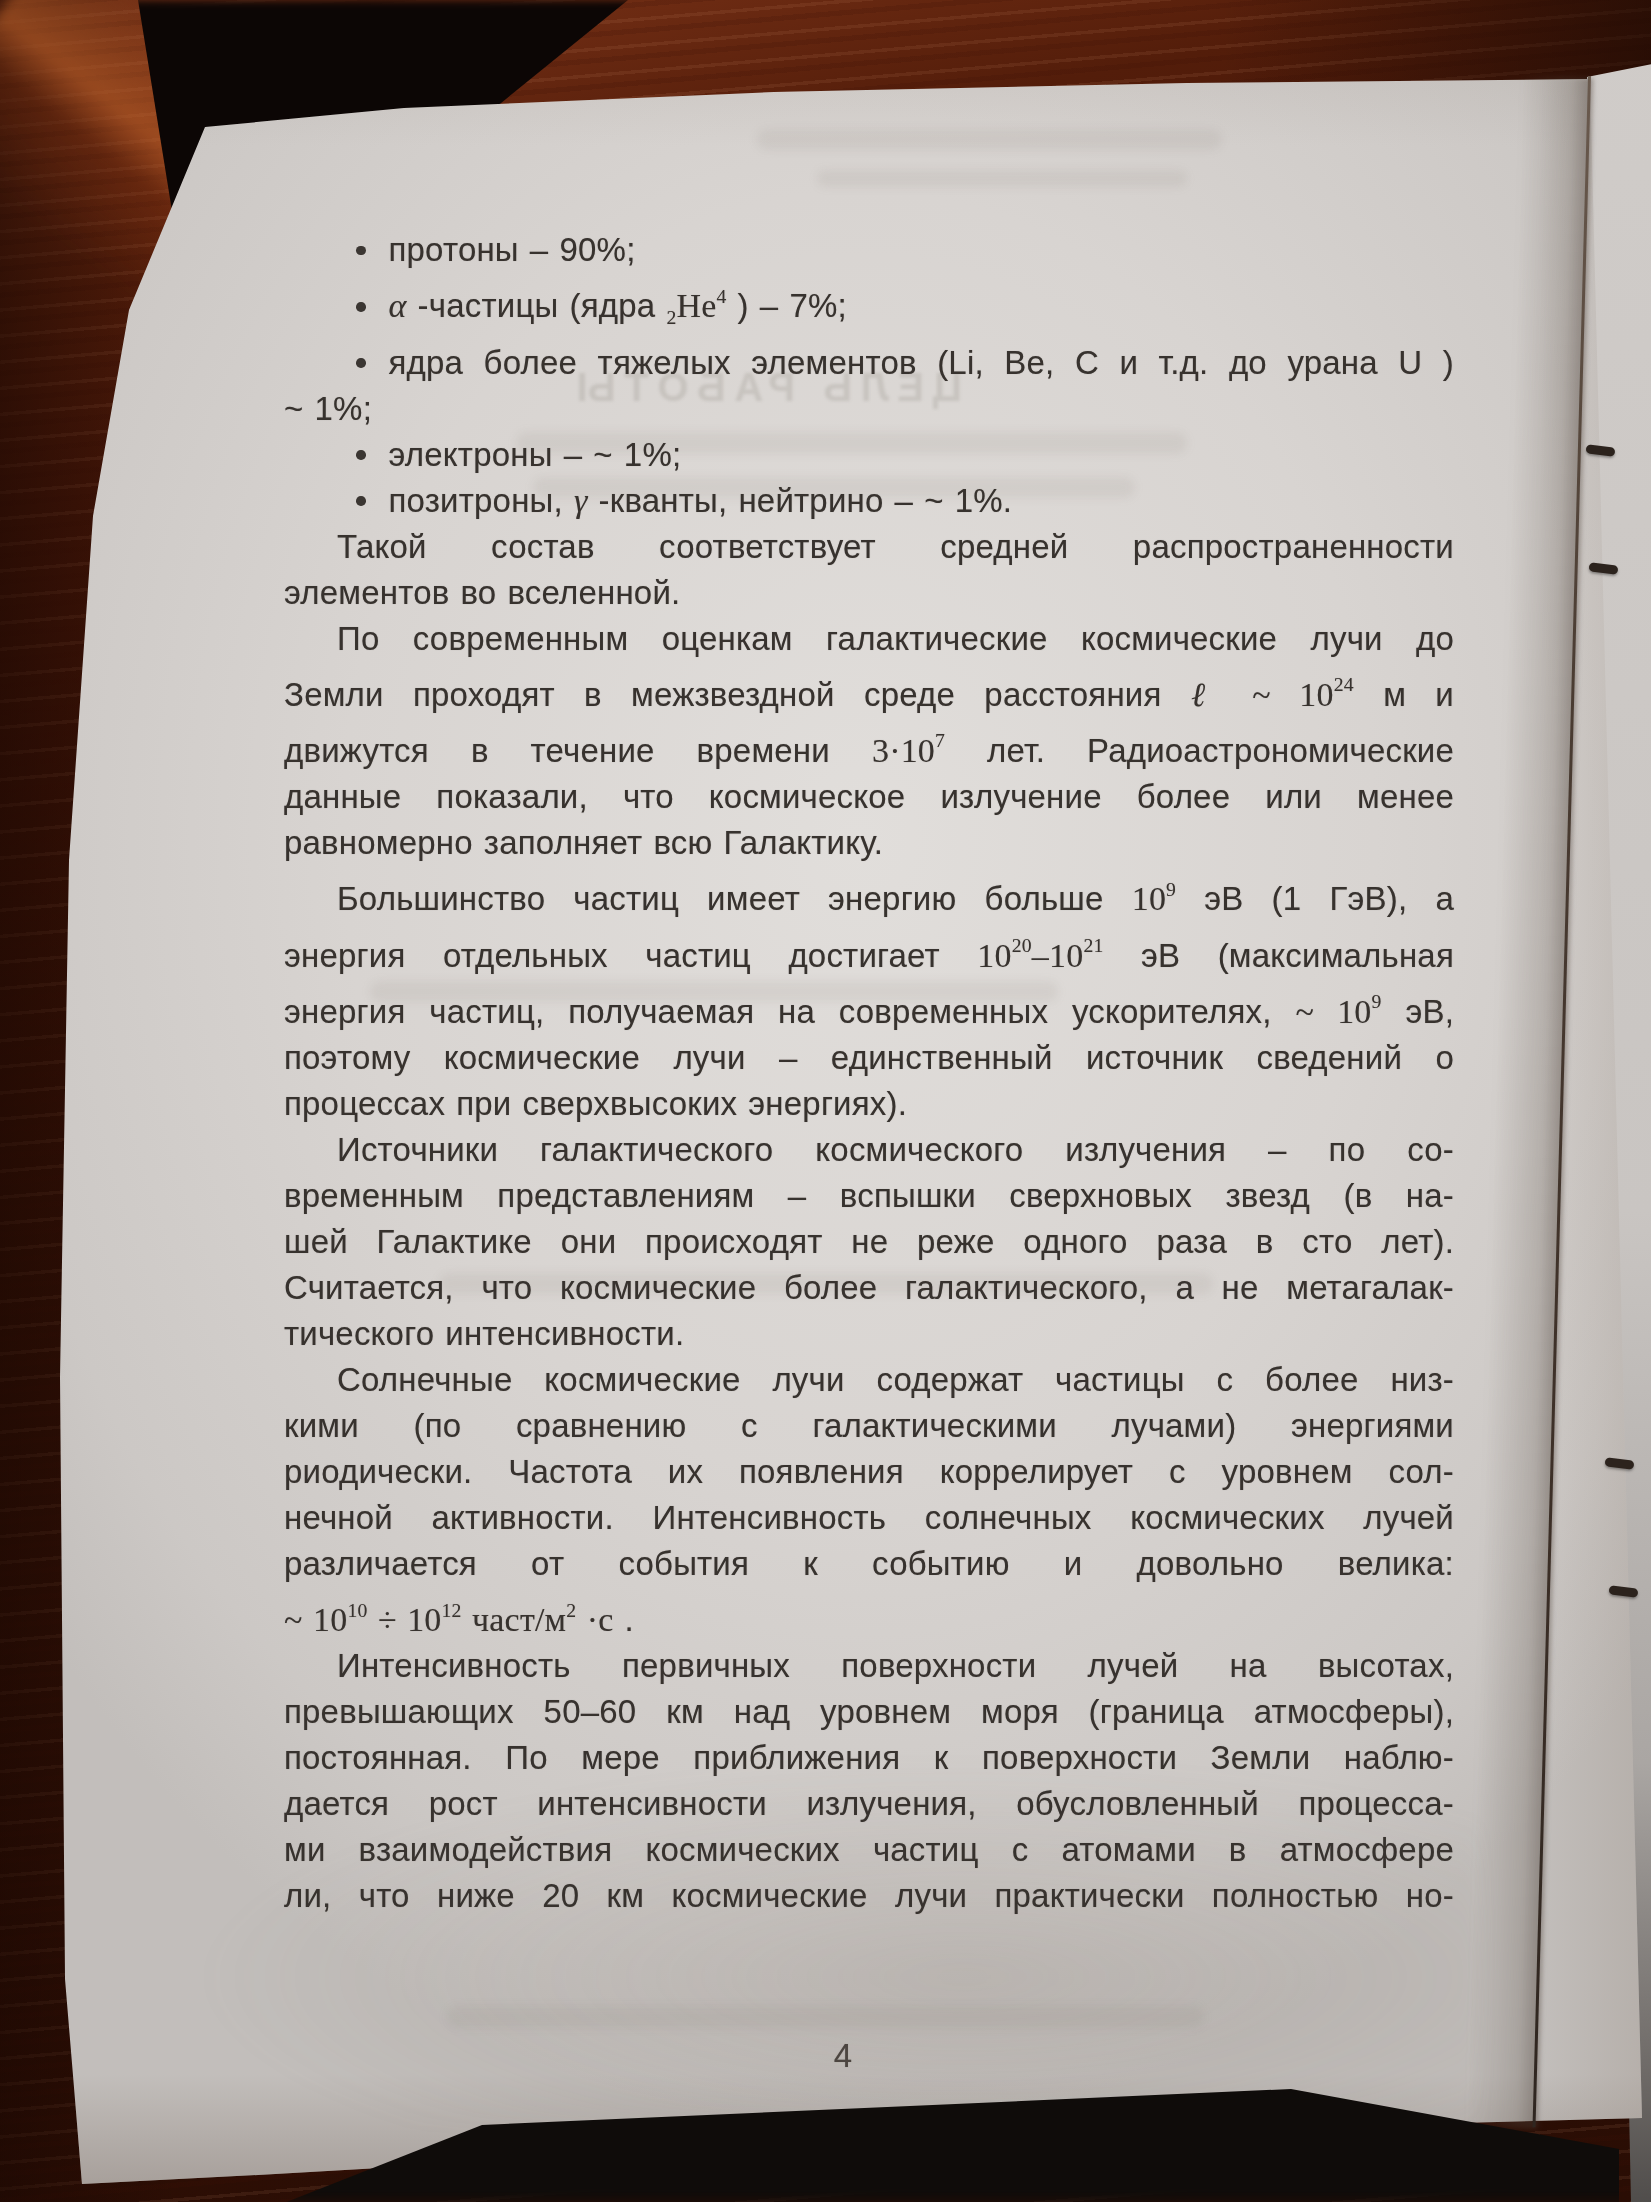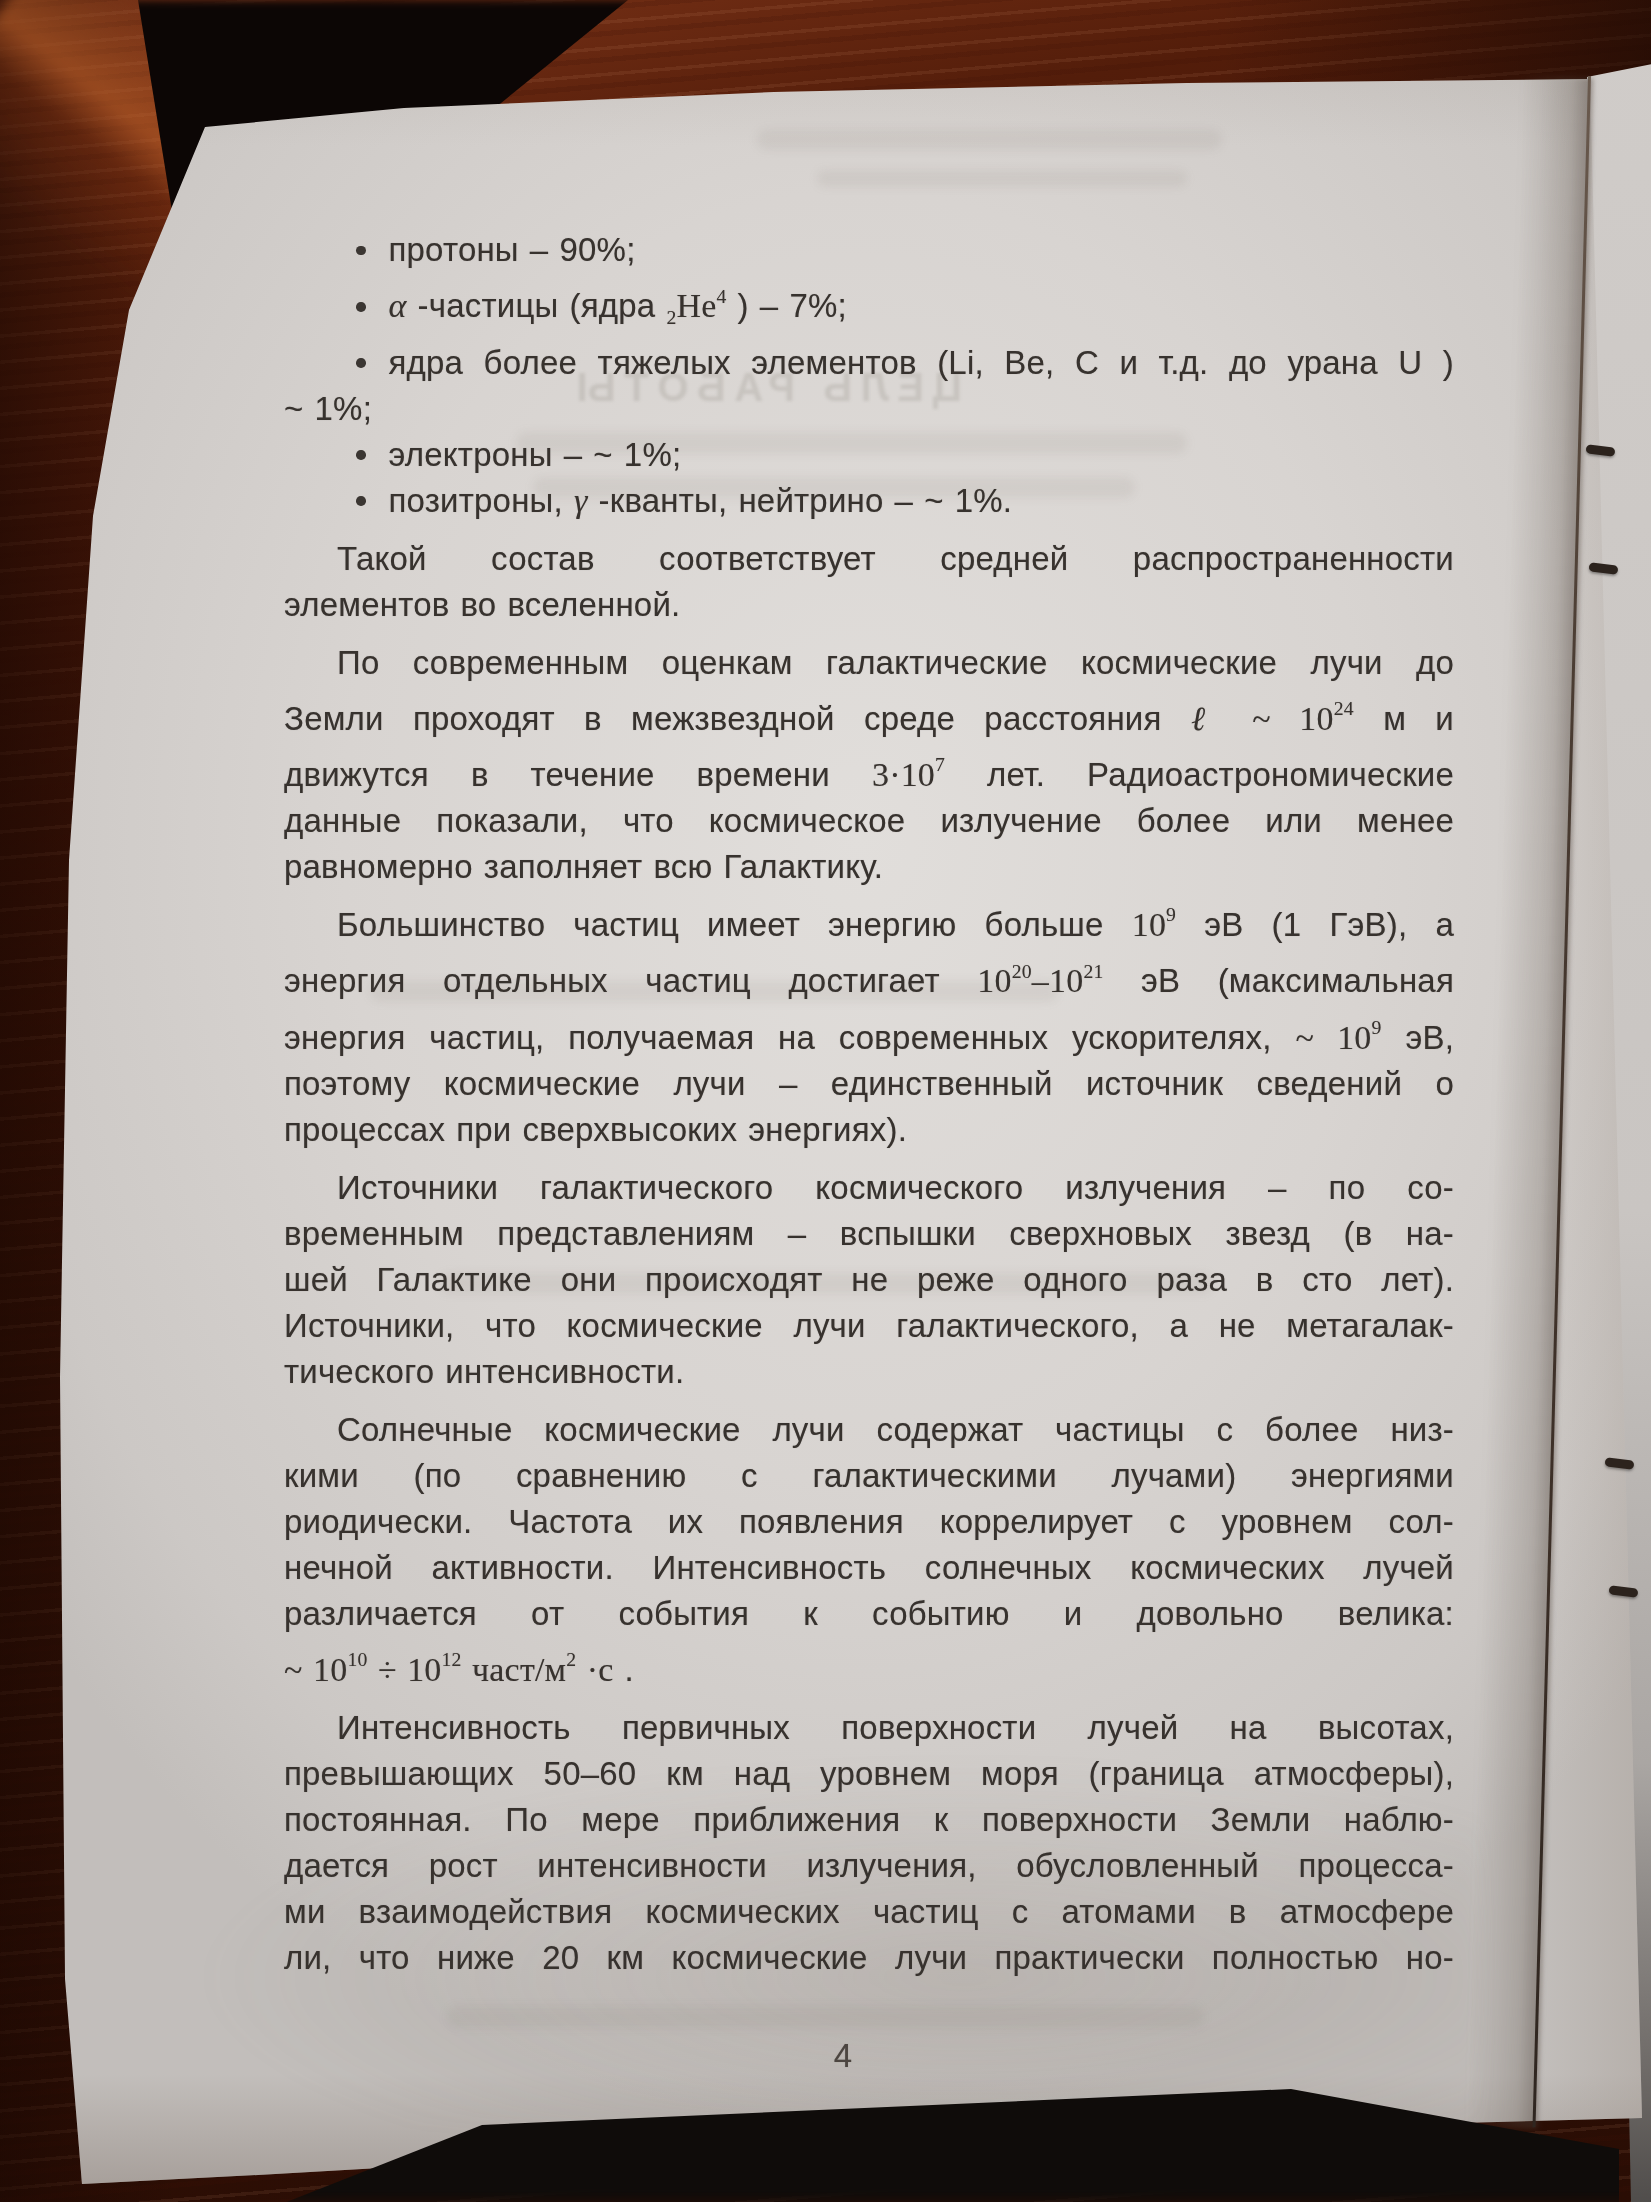--- a/index.html
+++ b/index.html
@@ -54,21 +54,21 @@
 
   
   .text{position:absolute;left:284px;top:227px;width:1170px;
     font-size:33px;color:#37322e;letter-spacing:0.2px;word-spacing:1.7px;
     text-shadow:0 0 0.9px rgba(56,52,48,0.35);}
   .block{margin:0;}
   .line{height:46px;line-height:46px;}
   .line.m{margin-top:10.3px;}
   .line.j{text-align:justify;text-align-last:justify;}
   .line.b{padding-left:72px;}
-  .line.i{padding-left:53px;margin-top:12px;}
+  .line.i{padding-left:53px;}
   .dot{display:inline-block;width:9.5px;height:9.5px;border-radius:50%;background:#3b3632;
     margin-right:23px;vertical-align:middle;position:relative;top:-1.7px;}
   .math{font-family:"Liberation Serif",serif;font-size:103%;}
   .math i{font-style:italic;}
   sup{font-size:58%;line-height:0;position:relative;top:-0.75em;vertical-align:baseline;}
   sub{font-size:58%;line-height:0;position:relative;top:0.35em;vertical-align:baseline;}
   .pagenum{position:absolute;left:258px;top:2037px;width:1170px;text-align:center;
     font-size:33px;color:#4c4540;text-shadow:0 0 0.9px rgba(70,64,58,0.4);}
 
   
@@ -134,21 +134,21 @@
           <div class="line i j m">Большинство частиц имеет энергию больше <span class="math">10<sup>9</sup></span> эВ (1 ГэВ), а</div>
           <div class="line j m">энергия отдельных частиц достигает <span class="math">10<sup>20</sup>–10<sup>21</sup></span> эВ (максимальная</div>
           <div class="line j m">энергия частиц, получаемая на современных ускорителях, <span class="math">~ 10<sup>9</sup></span> эВ,</div>
           <div class="line j">поэтому космические лучи – единственный источник сведений о</div>
           <div class="line">процессах при сверхвысоких энергиях).</div>
         </div>
         <div class="block">
           <div class="line i j">Источники галактического космического излучения – по со-</div>
           <div class="line j">временным представлениям – вспышки сверхновых звезд (в на-</div>
           <div class="line j">шей Галактике они происходят не реже одного раза в сто лет).</div>
-          <div class="line j">Источники, что космические лучи галактического, а не метагалак-</div>
+          <div class="line j">Считается, что космические более галактического, а не метагалак-</div>
           <div class="line">тического интенсивности.</div>
         </div>
         <div class="block">
           <div class="line i j">Солнечные космические лучи содержат частицы с более низ-</div>
           <div class="line j">кими (по сравнению с галактическими лучами) энергиями</div>
           <div class="line j">риодически. Частота их появления коррелирует с уровнем сол-</div>
           <div class="line j">нечной активности. Интенсивность солнечных космических лучей</div>
           <div class="line j">различается от события к событию и довольно велика:</div>
           <div class="line m"><span class="math">~ 10<sup>10</sup> ÷ 10<sup>12</sup> част/м<sup>2</sup> ·с</span> .</div>
         </div>

